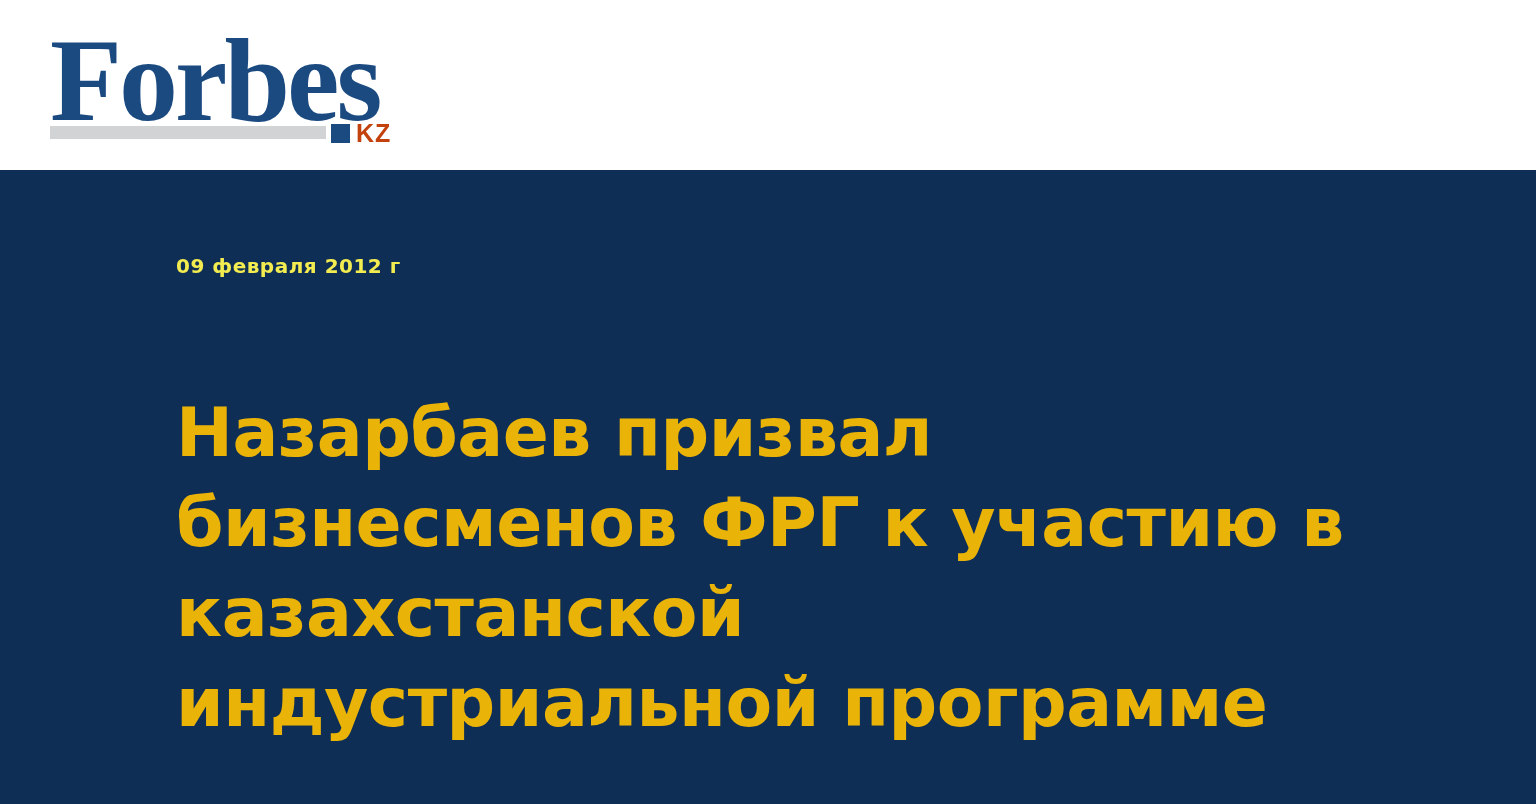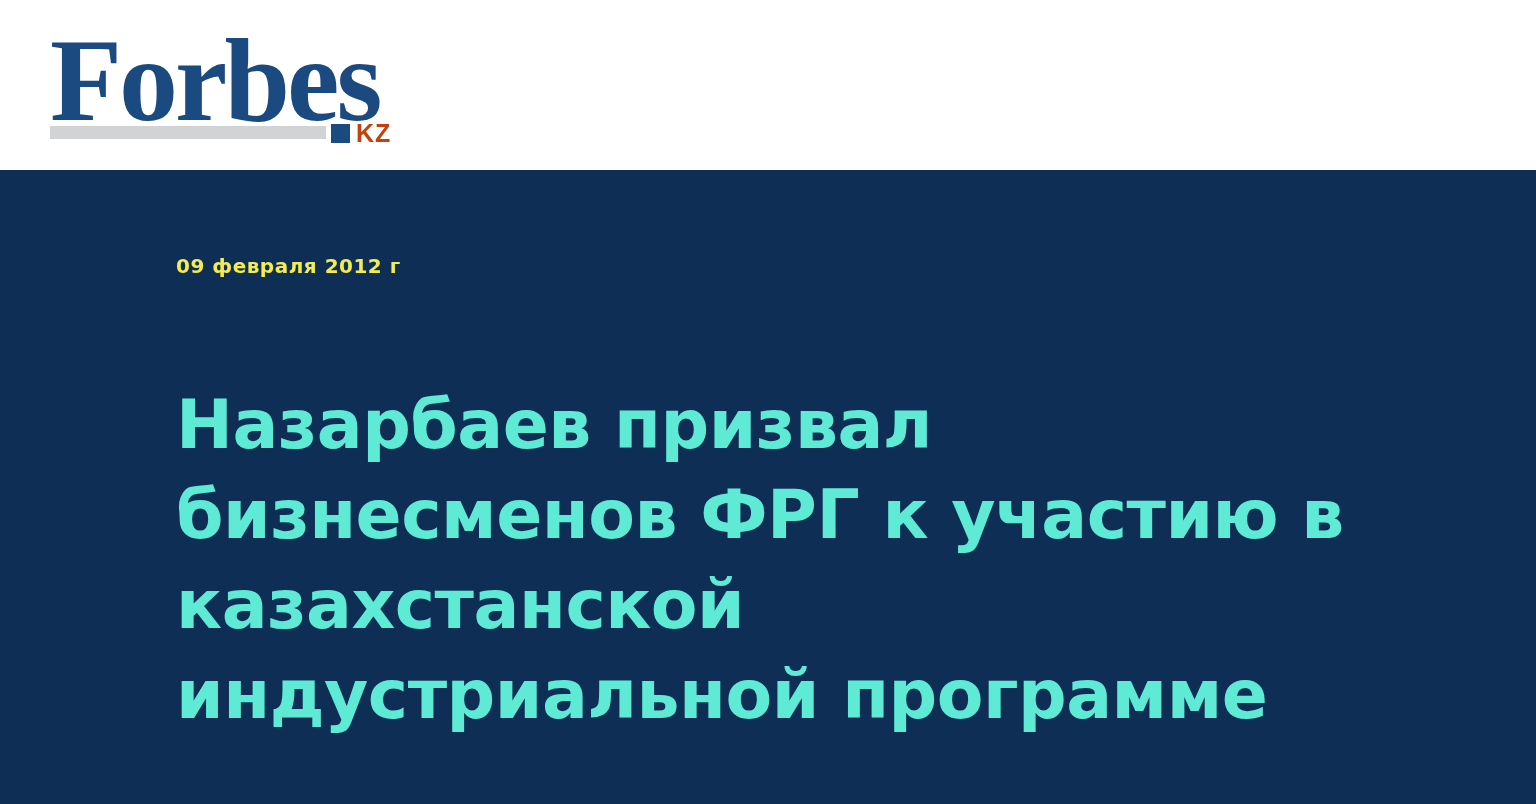--- a/index.html
+++ b/index.html
@@ -109,28 +109,28 @@
     font-size: 20px;
     line-height: 36px;
     letter-spacing: 0.5px;
     color: #F3EC51;
     white-space: nowrap;
   }
 
   .article-title {
     position: absolute;
     left: 0px;
-    top: 164px;
+    top: 172px;
     width: 1210px;
     font-family: "DejaVu Sans", "Liberation Sans", sans-serif;
     font-weight: bold;
     font-size: 68px;
     line-height: 90px;
     letter-spacing: -0.5px;
-    color: #5eead4;
+    color: #eab308;
   }
 </style>
 </head>
 <body>
 
 <div id="page">
 
   <div class="site-header">
     <a class="logo-block" href="#">
       <div class="logo-wordmark">Forbes</div>

